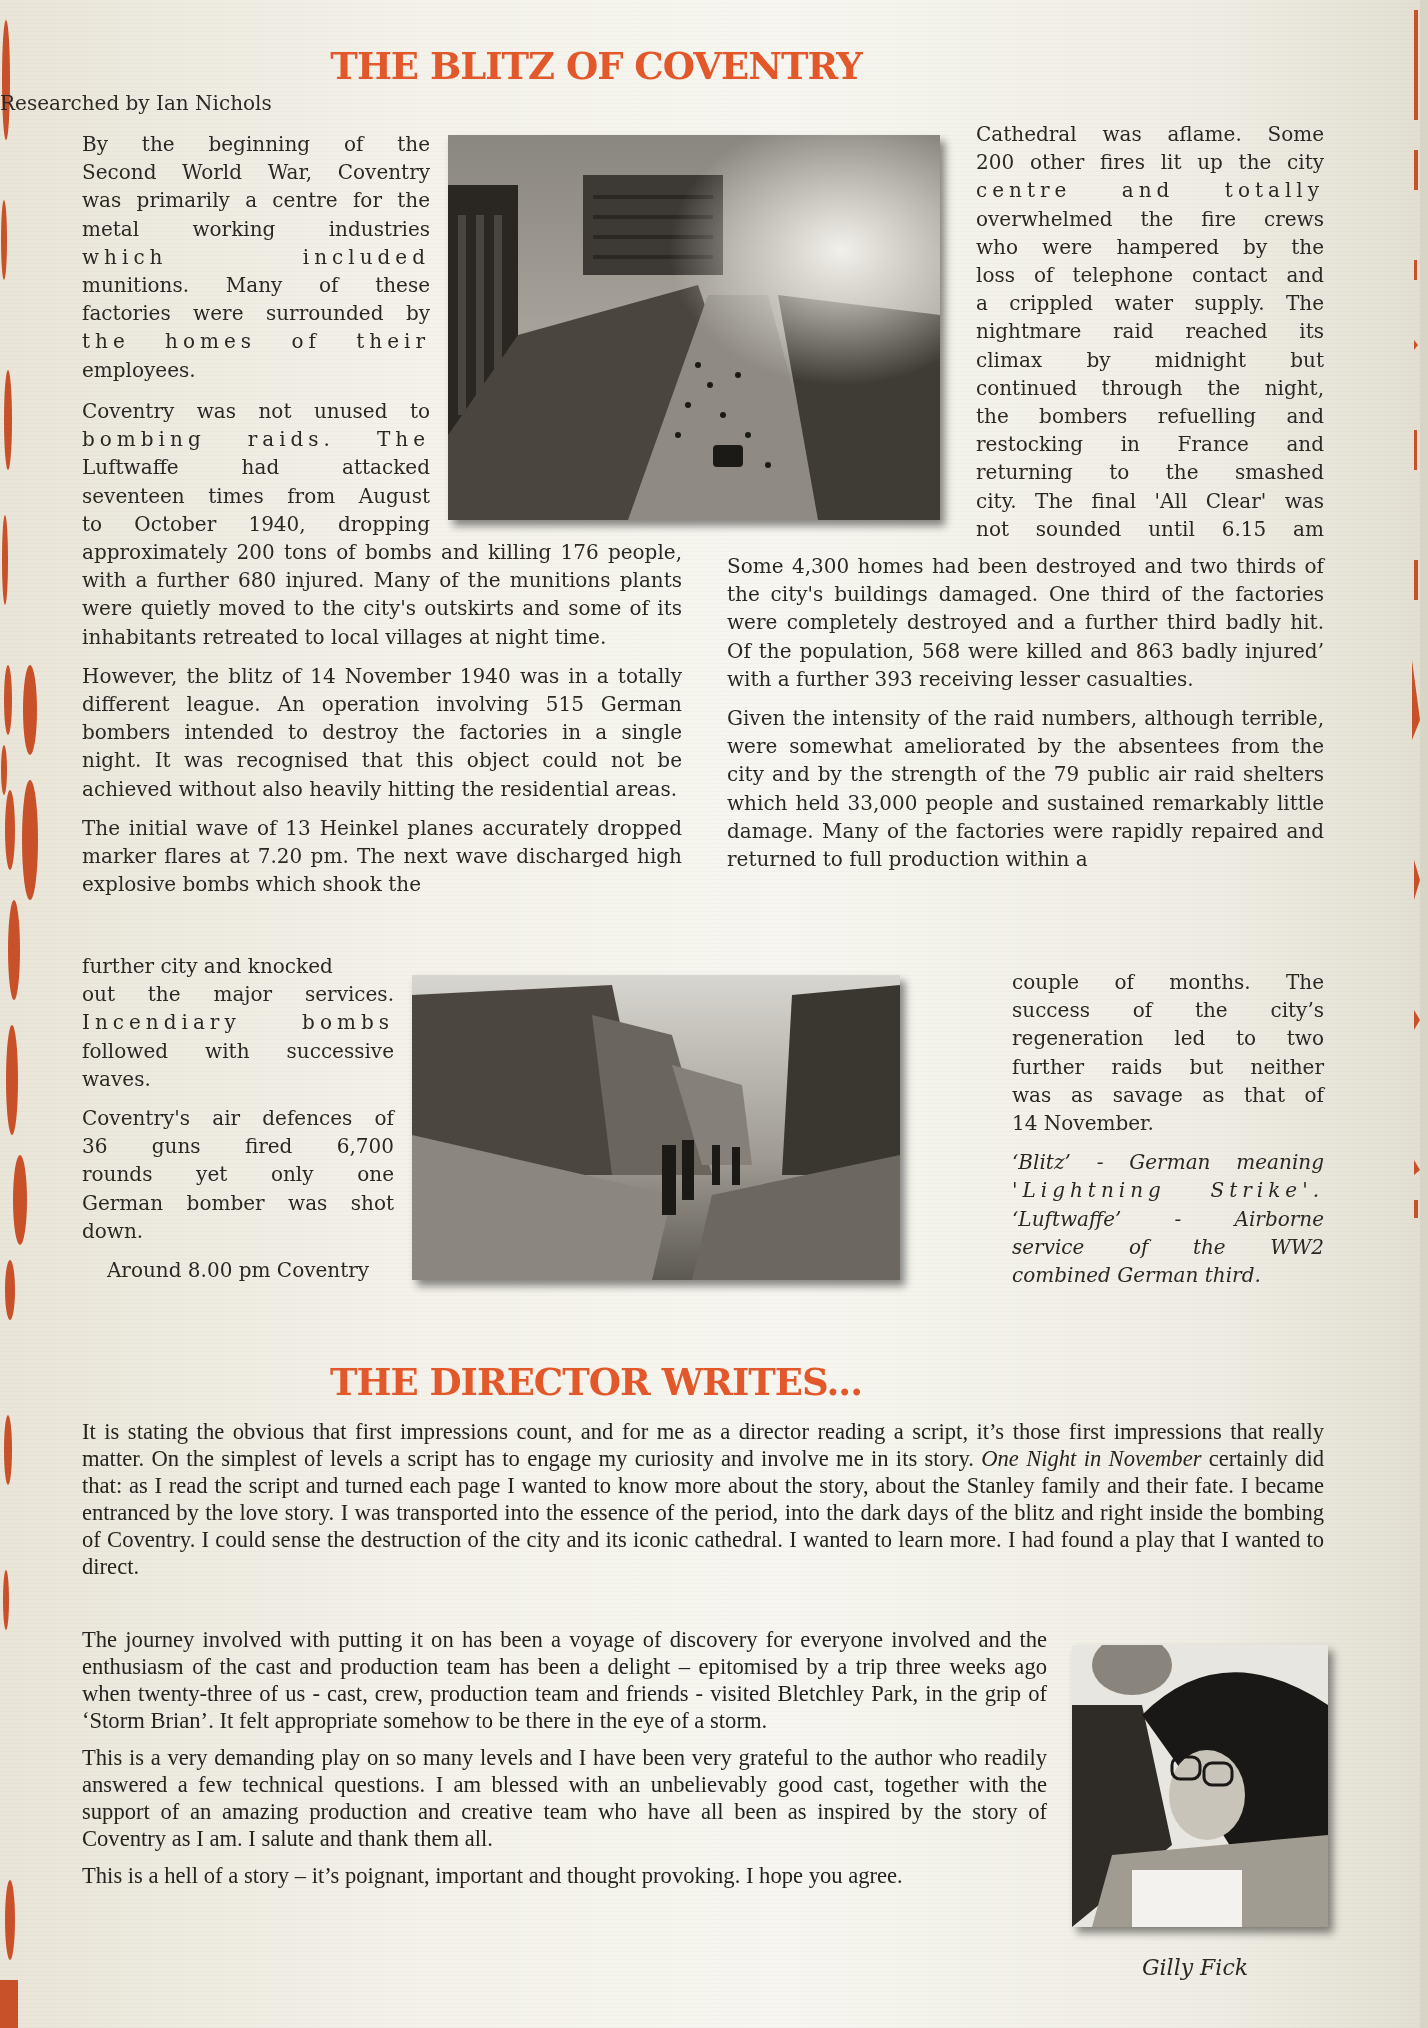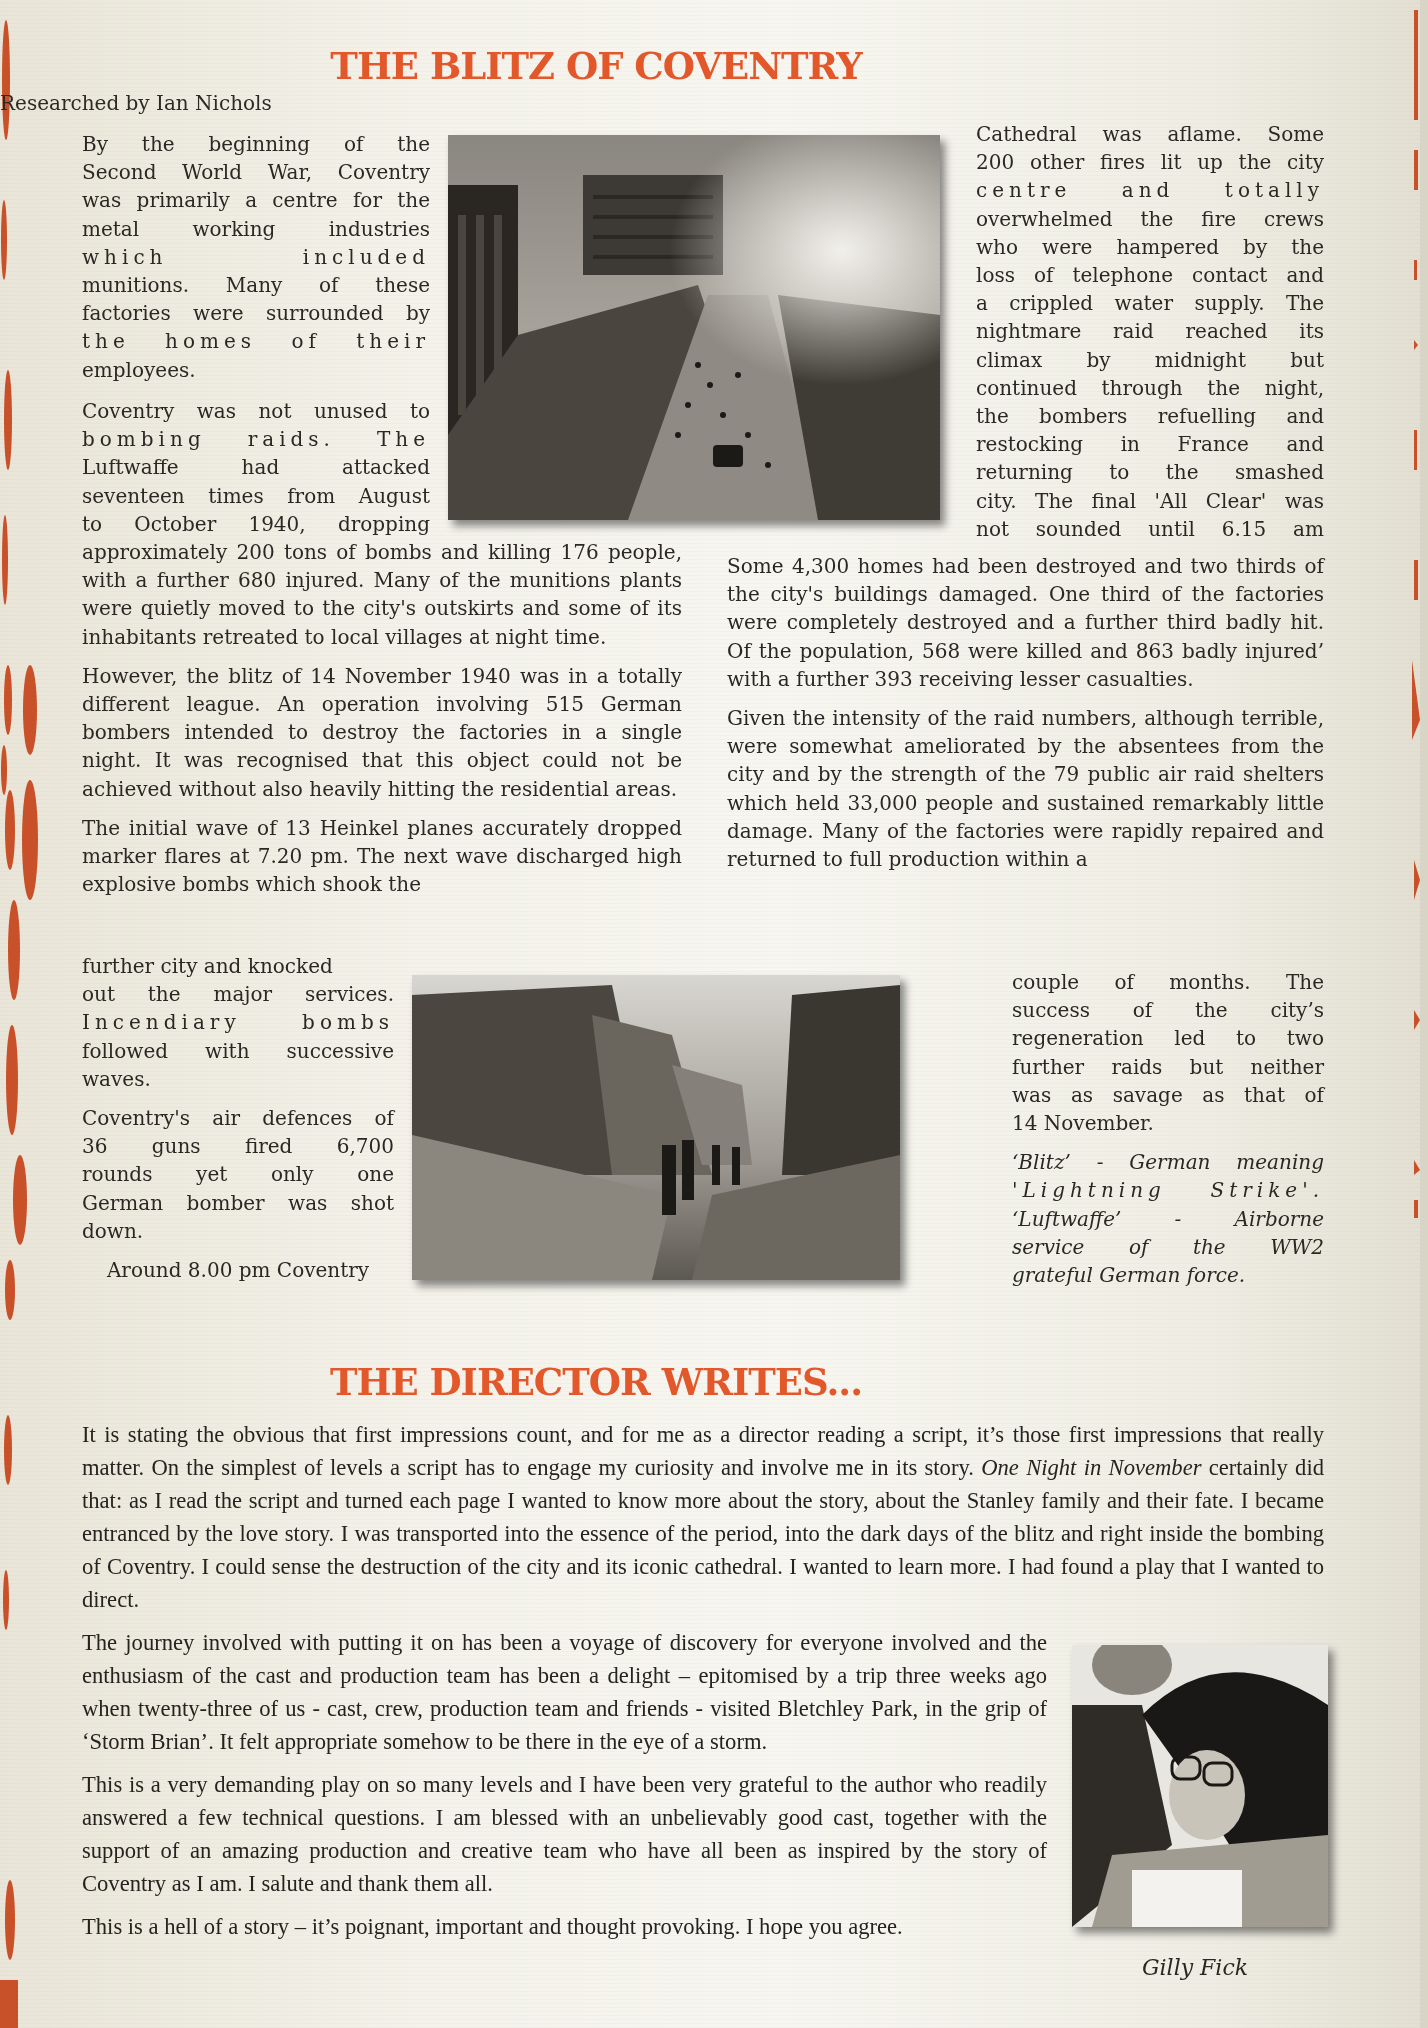--- a/index.html
+++ b/index.html
@@ -29,21 +29,21 @@
   }
   .txt p { margin: 0 0 11px 0; }
   .spaced { letter-spacing: 5px; }
   .photo {
     position: absolute; box-shadow: 5px 6px 8px rgba(0,0,0,0.45);
     overflow: hidden;
   }
   .photo svg { display: block; width: 100%; height: 100%; }
   .director {
     position: absolute; left: 82px; font-family: "Liberation Serif", serif;
-    font-size: 22.6px; line-height: 33px; text-align: justify; color: #26231f;
+    font-size: 22.6px; line-height: 27px; text-align: justify; color: #26231f;
   }
   .director p { margin: 0 0 10px 0; }
   .caption-italic { font-style: italic; }
   .gilly-caption { position: absolute; left: 1142px; top: 1955px; font-style: italic; font-size: 22px; color: #2b2824; }
 </style>
 </head>
 <body>
 
 <div class="page-lines"></div>
 
@@ -161,21 +161,21 @@
   <div>success of the city’s</div>
   <div>regeneration led to two</div>
   <div>further raids but neither</div>
   <div>was as savage as that of</div>
   <div style="text-align-last:left;">14 November.</div>
   <div class="caption-italic" style="margin-top:11px;">
     <div>‘Blitz’ - German meaning</div>
     <div class="spaced">'Lightning Strike'.</div>
     <div>‘Luftwaffe’ - Airborne</div>
     <div>service of the WW2</div>
-    <div style="text-align-last:left;">grateful German force.</div>
+    <div style="text-align-last:left;">combined German third.</div>
   </div>
 </div>
 
 <div class="photo" style="left:448px; top:135px; width:492px; height:385px;">
   <svg viewBox="0 0 492 385" preserveAspectRatio="none">
     <defs>
       <linearGradient id="sky1" x1="0" y1="0" x2="0" y2="1">
         <stop offset="0" stop-color="#8a8680"></stop>
         <stop offset="0.5" stop-color="#a6a29a"></stop>
         <stop offset="1" stop-color="#6e6a63"></stop>

